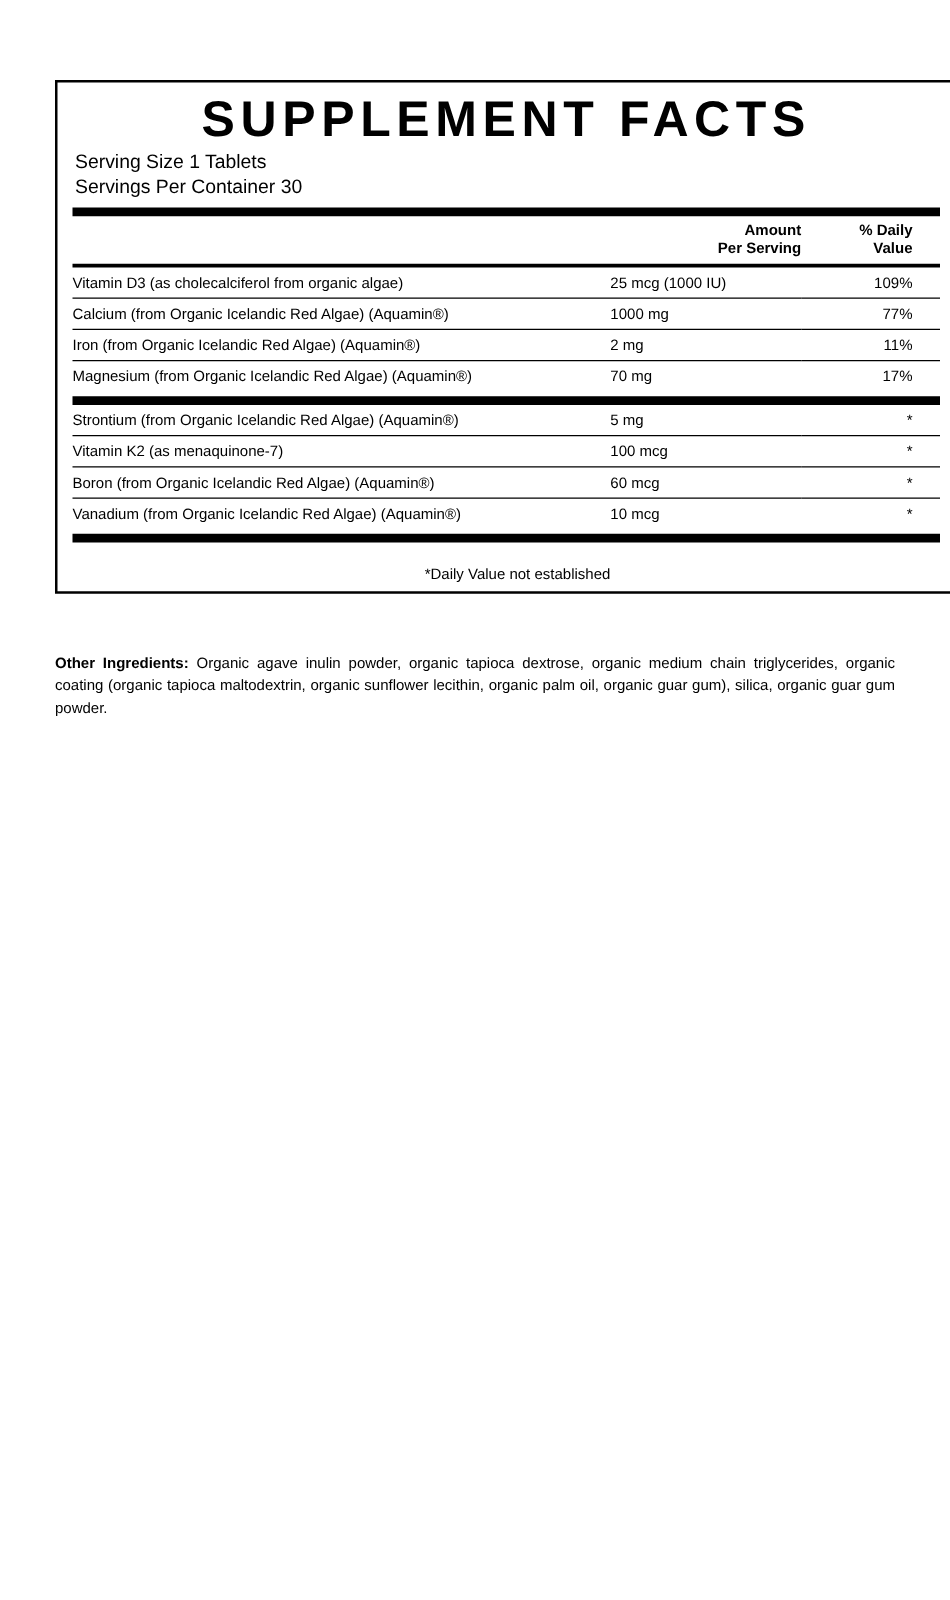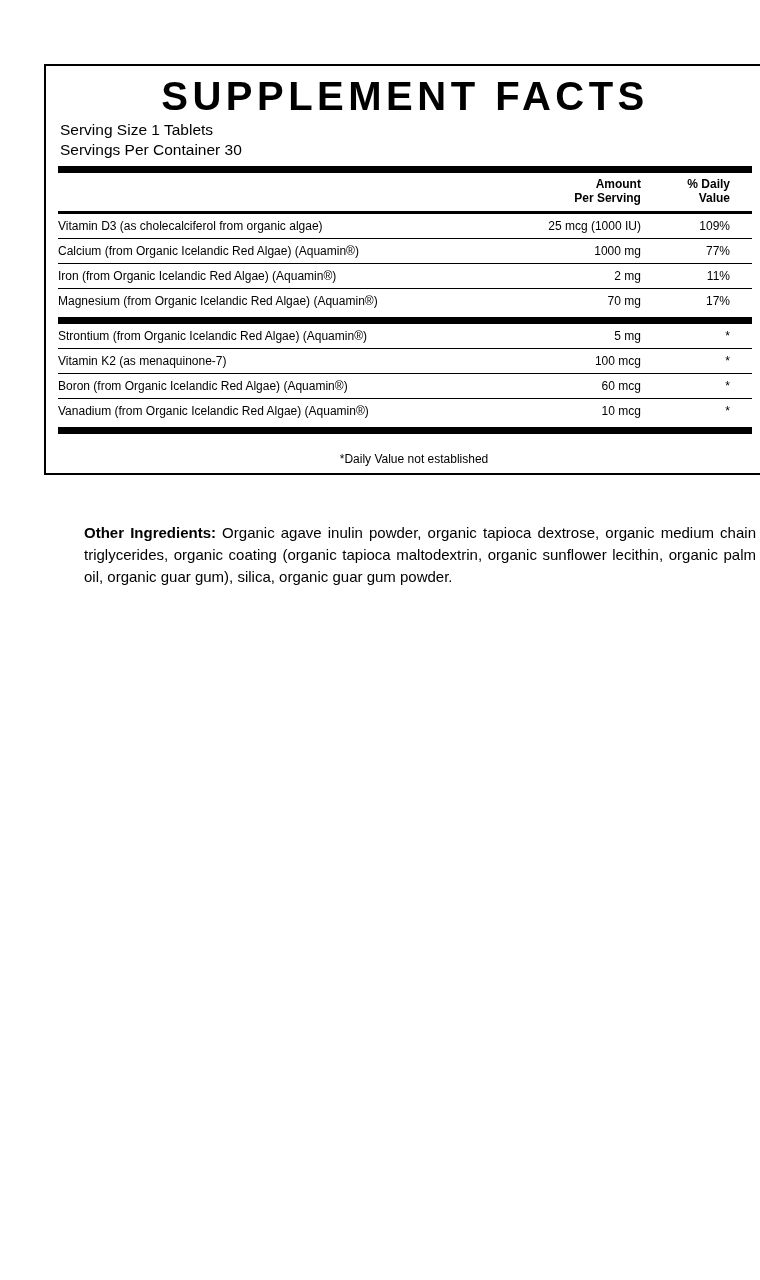--- a/index.html
+++ b/index.html
@@ -58,37 +58,36 @@
     padding: 5px 0 5px 0;
     vertical-align: top;
   }
   .hdr td {
     font-weight: bold;
     text-align: right;
     padding: 3px 0 4px 0;
     line-height: 1.15;
   }
   .col-name { width: 62%; text-align: left; padding-right: 6px !important; margin-top: 20px; }
-  .col-amt  { width: 22%; text-align: right; white-space: nowrap; }
+  .col-amt  { width: 22%; text-align: left; white-space: nowrap; }
   .col-dv   { width: 16%; text-align: right; padding-right: 22px !important; white-space: nowrap; }
   tr.row + tr.row td { border-top: 1px solid #000000; }
   .footnote {
     font-size: 12px;
     padding: 18px 0 7px 18px;
     text-align: center;
   }
   .other {
     position: absolute;
     left: 44px;
     top: 522px;
     width: 672px;
-    font-size: 15px;
+    font-size: 12px;
     line-height: 1.48;
     text-align: justify;
-    margin-left: 40px;
   }
   .other b { font-weight: bold; }
 </style>
 </head>
 <body>
 
 <div class="panel">
 
   <div class="title">SUPPLEMENT FACTS</div>
 

